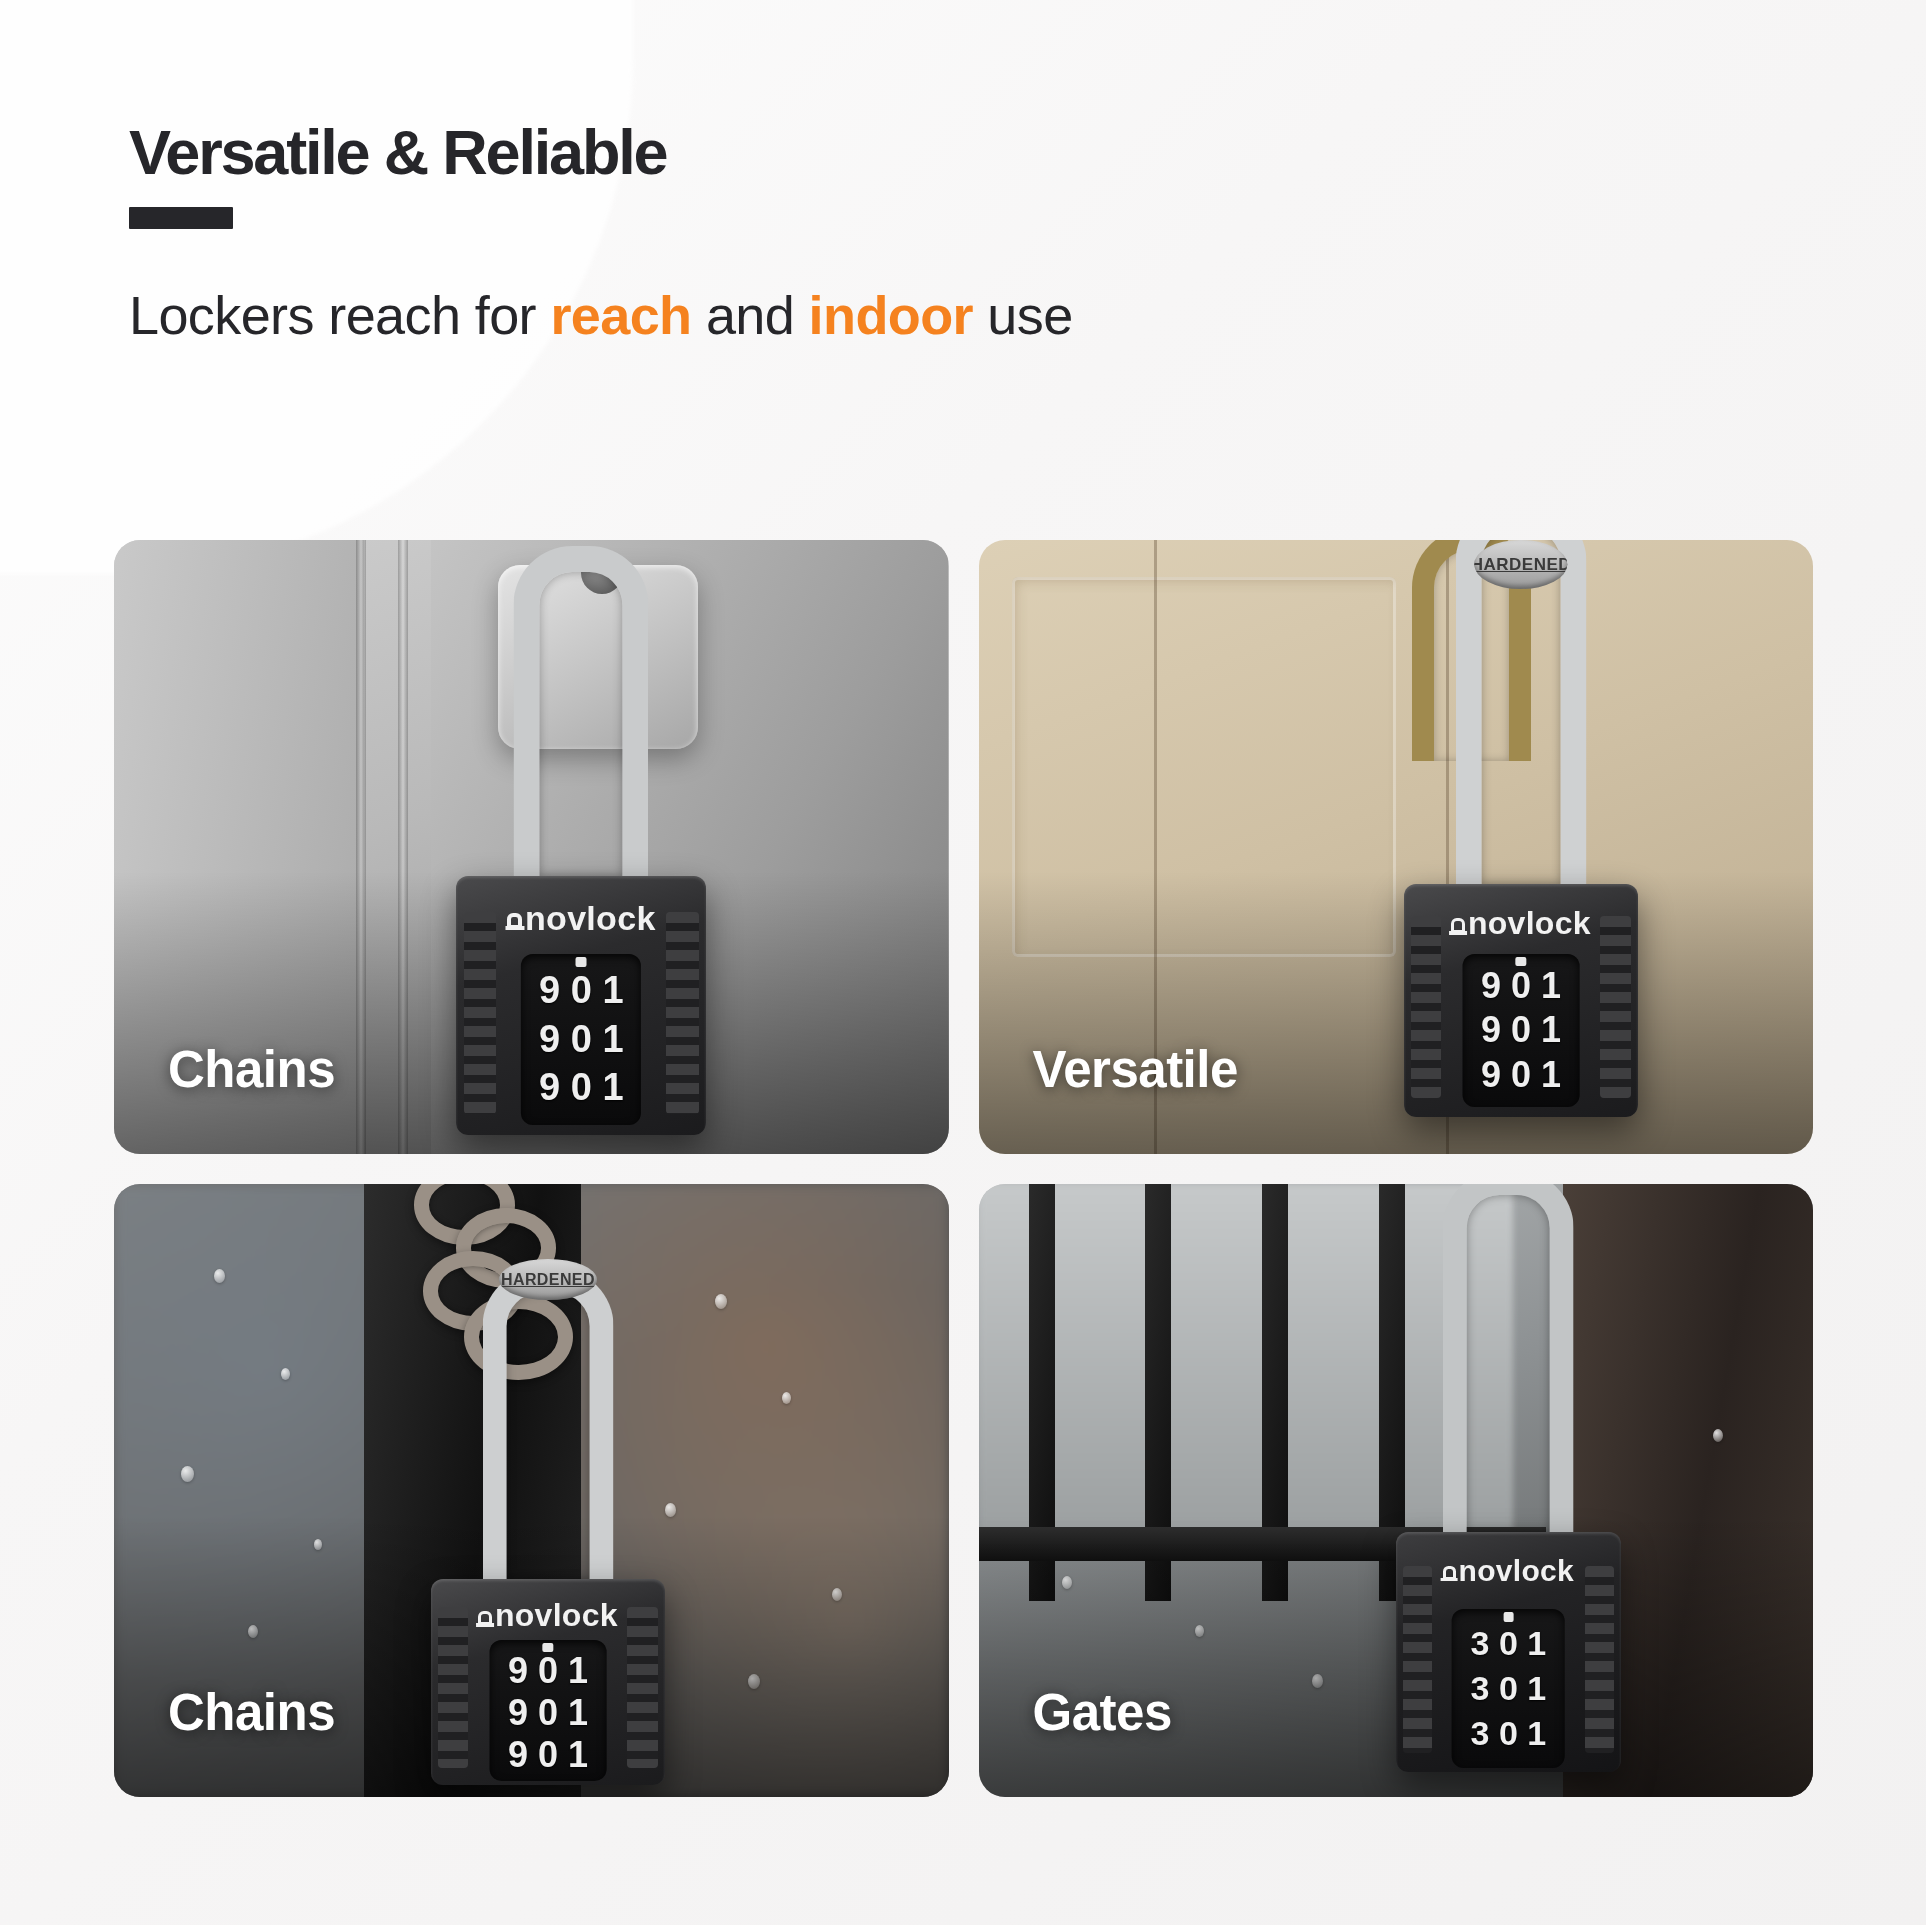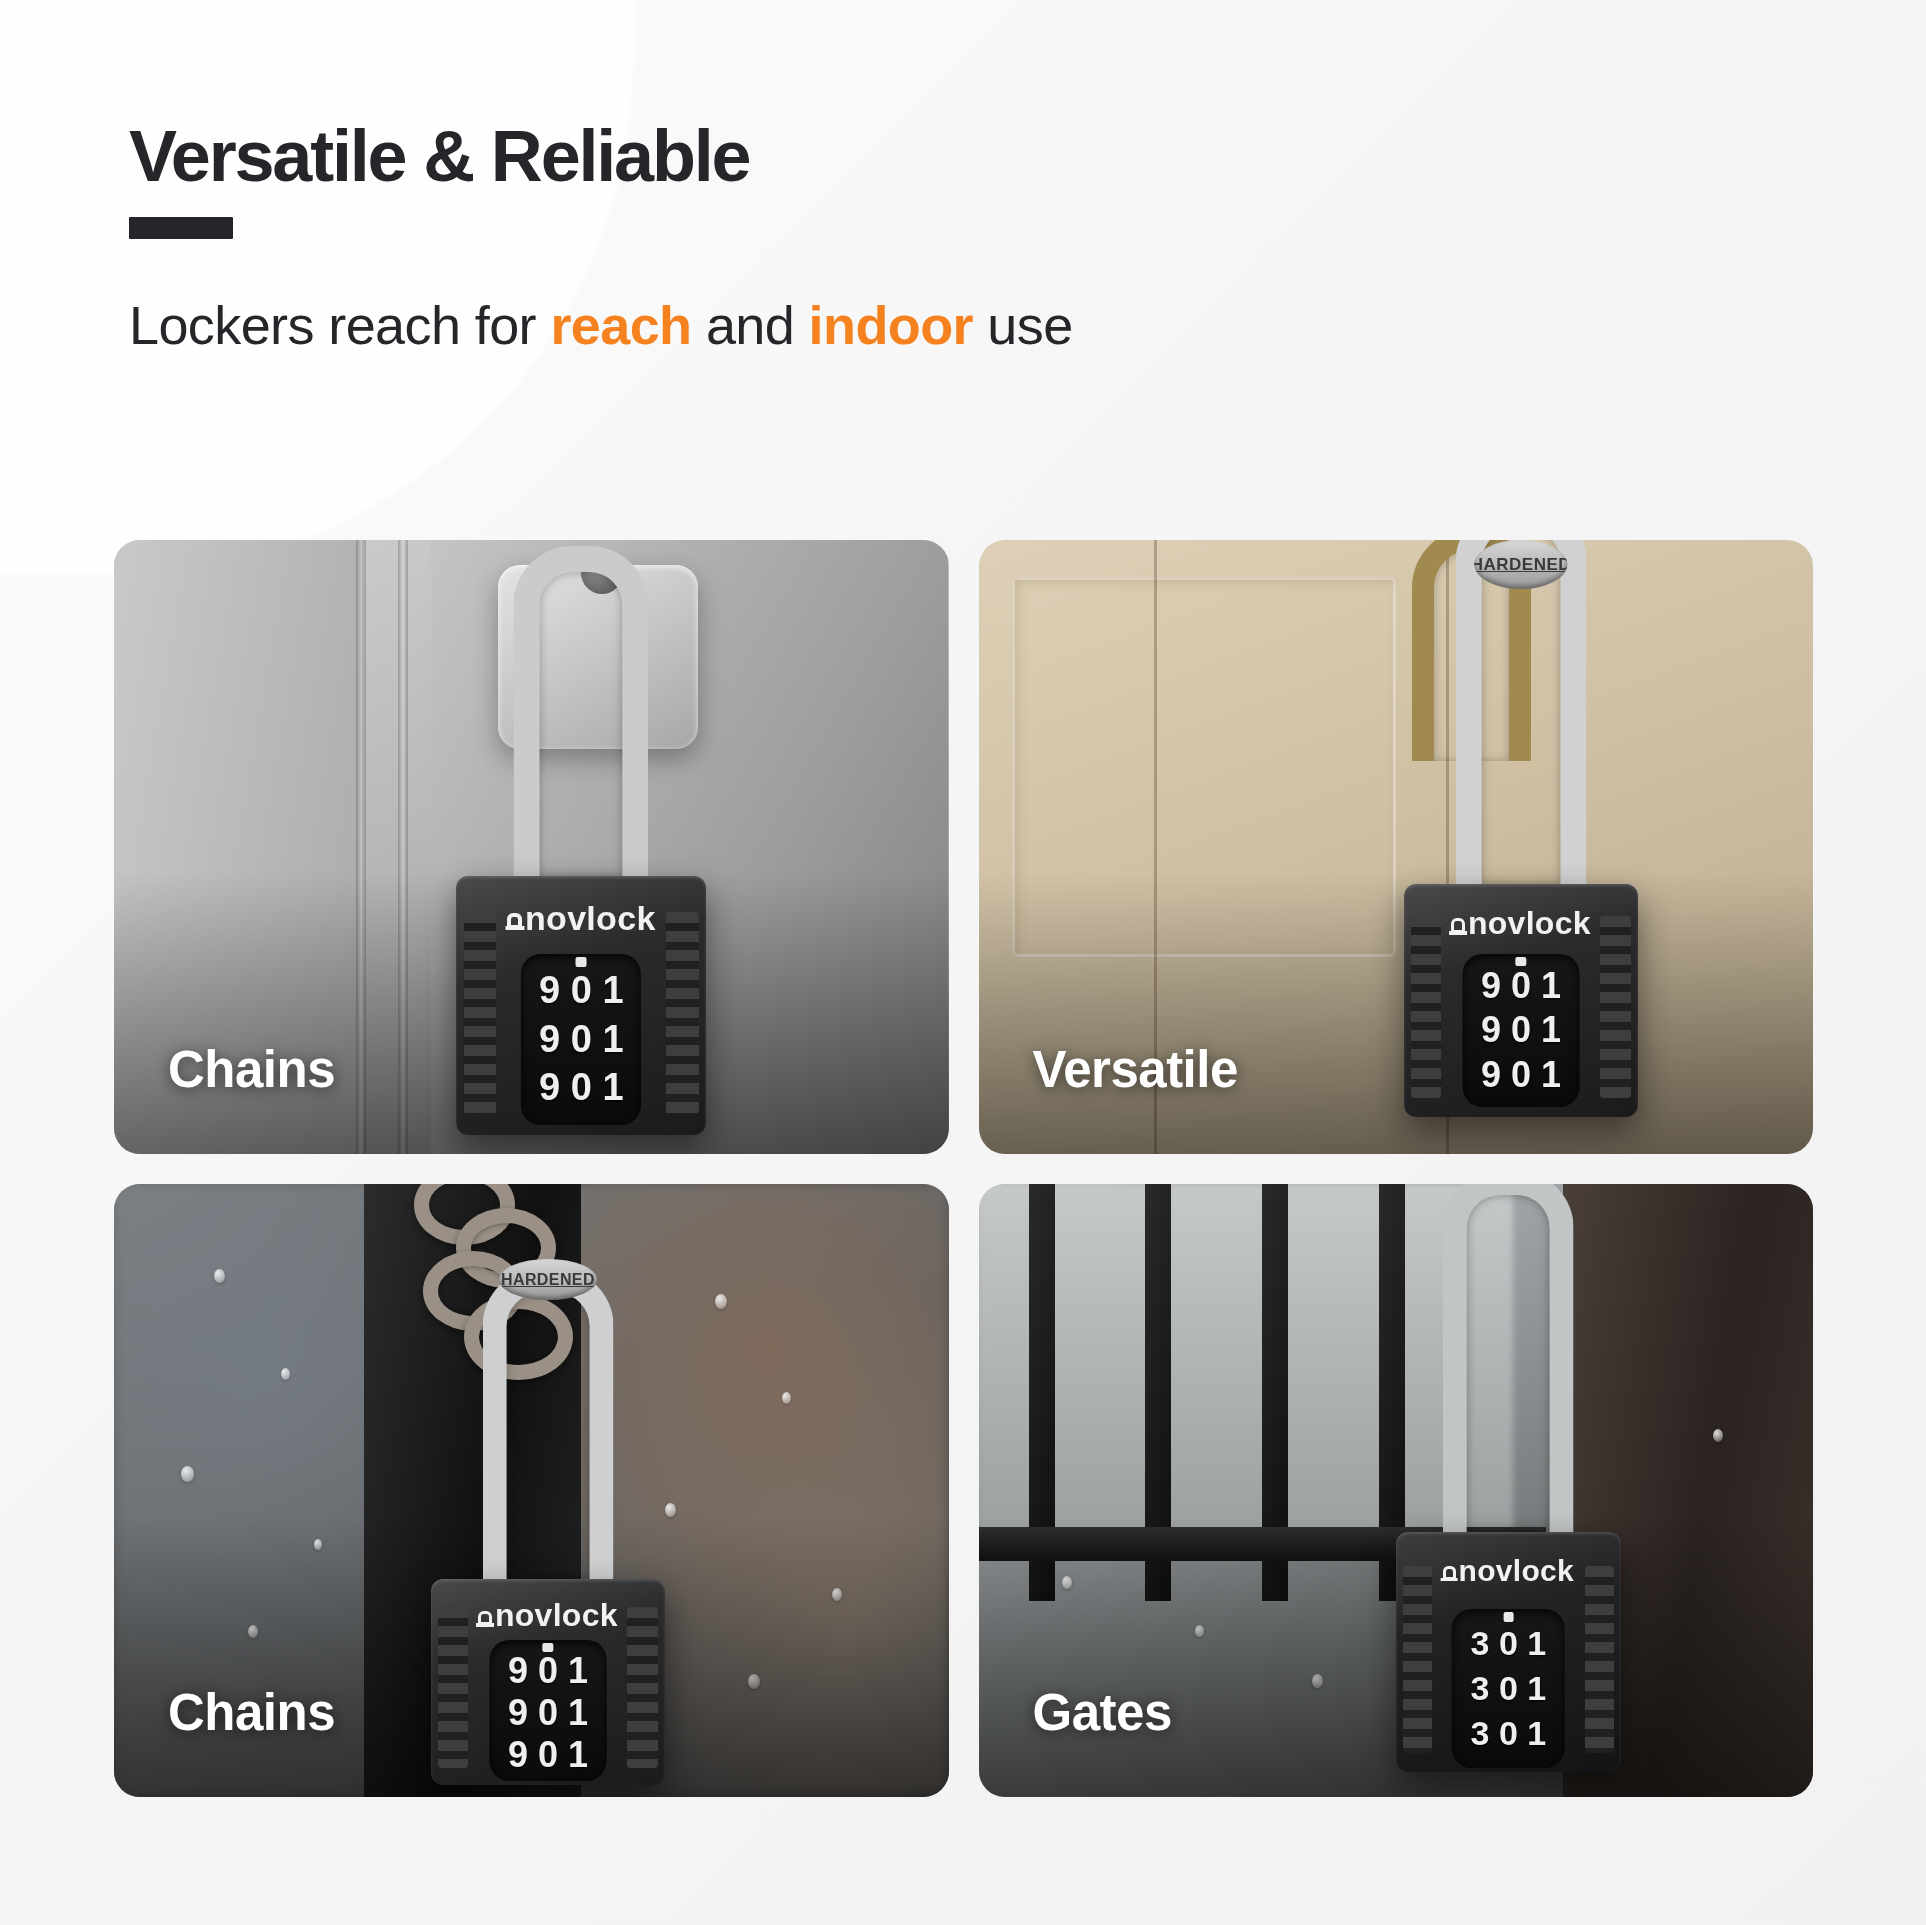--- a/index.html
+++ b/index.html
@@ -23,21 +23,21 @@
   #bg-tint{
     position:absolute; inset:0;
     background:linear-gradient(135deg,#fdfdfd 0%,#f7f6f6 38%,#f2f1f1 100%);
   }
 
   #page{ position:absolute; inset:0; }
 
   
   #header{ position:absolute; left:129px; top:119px; width:1683px; }
   #title{
-    font-size:72px; font-weight:700; color:#26262a;
+    font-size:63px; font-weight:700; color:#26262a;
     letter-spacing:-2.2px; line-height:1.05; white-space:nowrap;
   }
   #title-rule{
     width:104px; height:22px; background:#26262a;
     margin-top:22px; border-radius:1px;
   }
   #subtitle{
     margin-top:55px; font-size:54px; color:#26262a;
     letter-spacing:-0.6px; white-space:nowrap; font-weight:400;
   }
@@ -177,21 +177,21 @@
     border-bottom-width:0; border-radius:40% 40% 0 0;
     position:relative; top:.07em;
   }
   .lock .brand .nbase{
     position:absolute; left:50%; transform:translateX(-50%);
     background:#f2f2f2;
   }
   .lock .dials{
     position:absolute; left:50%; transform:translateX(-50%);
     background:linear-gradient(180deg,#171718,#0a0a0b);
-    border-radius:20px;
+    border-radius:12px;
     box-shadow:inset 0 3px 9px rgba(0,0,0,.85);
     display:flex; flex-direction:column; justify-content:space-evenly;
     padding:4% 0;
   }
   .lock .dial-row{
     display:flex; justify-content:space-around; align-items:center;
     color:#efefef; font-weight:700; font-family:"Liberation Sans", sans-serif;
     text-shadow:0 1px 2px #000;
   }
   .lock .tick{

